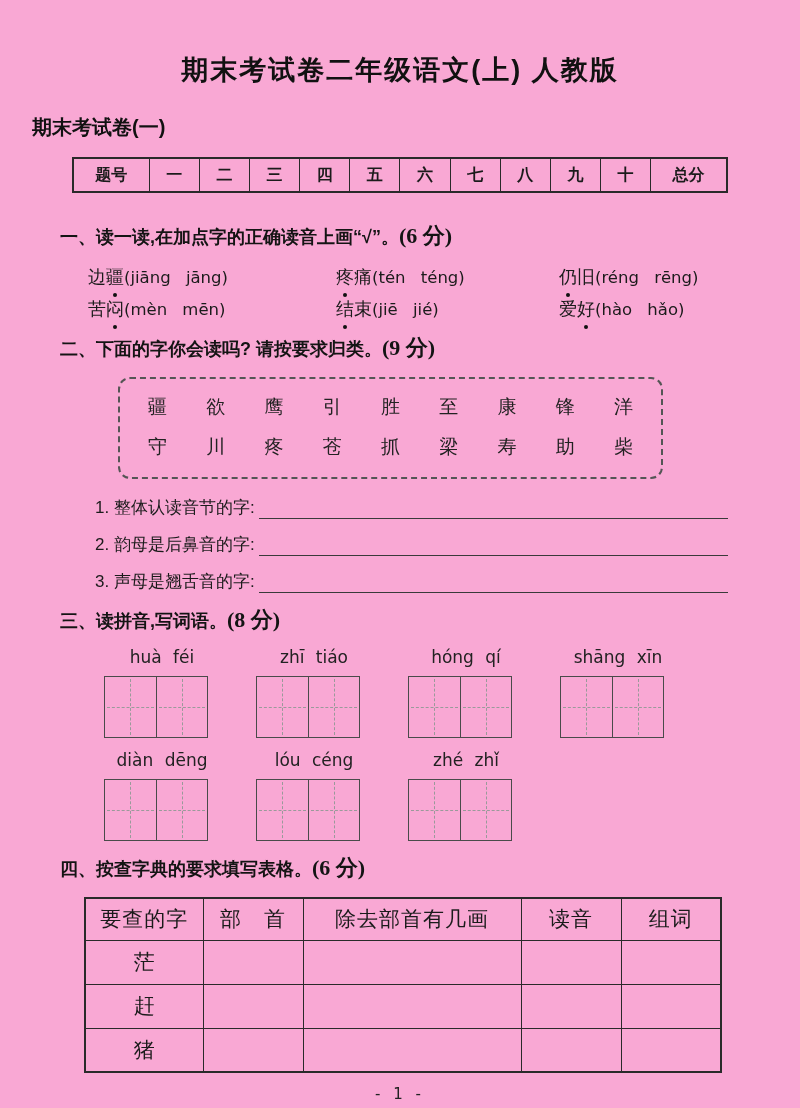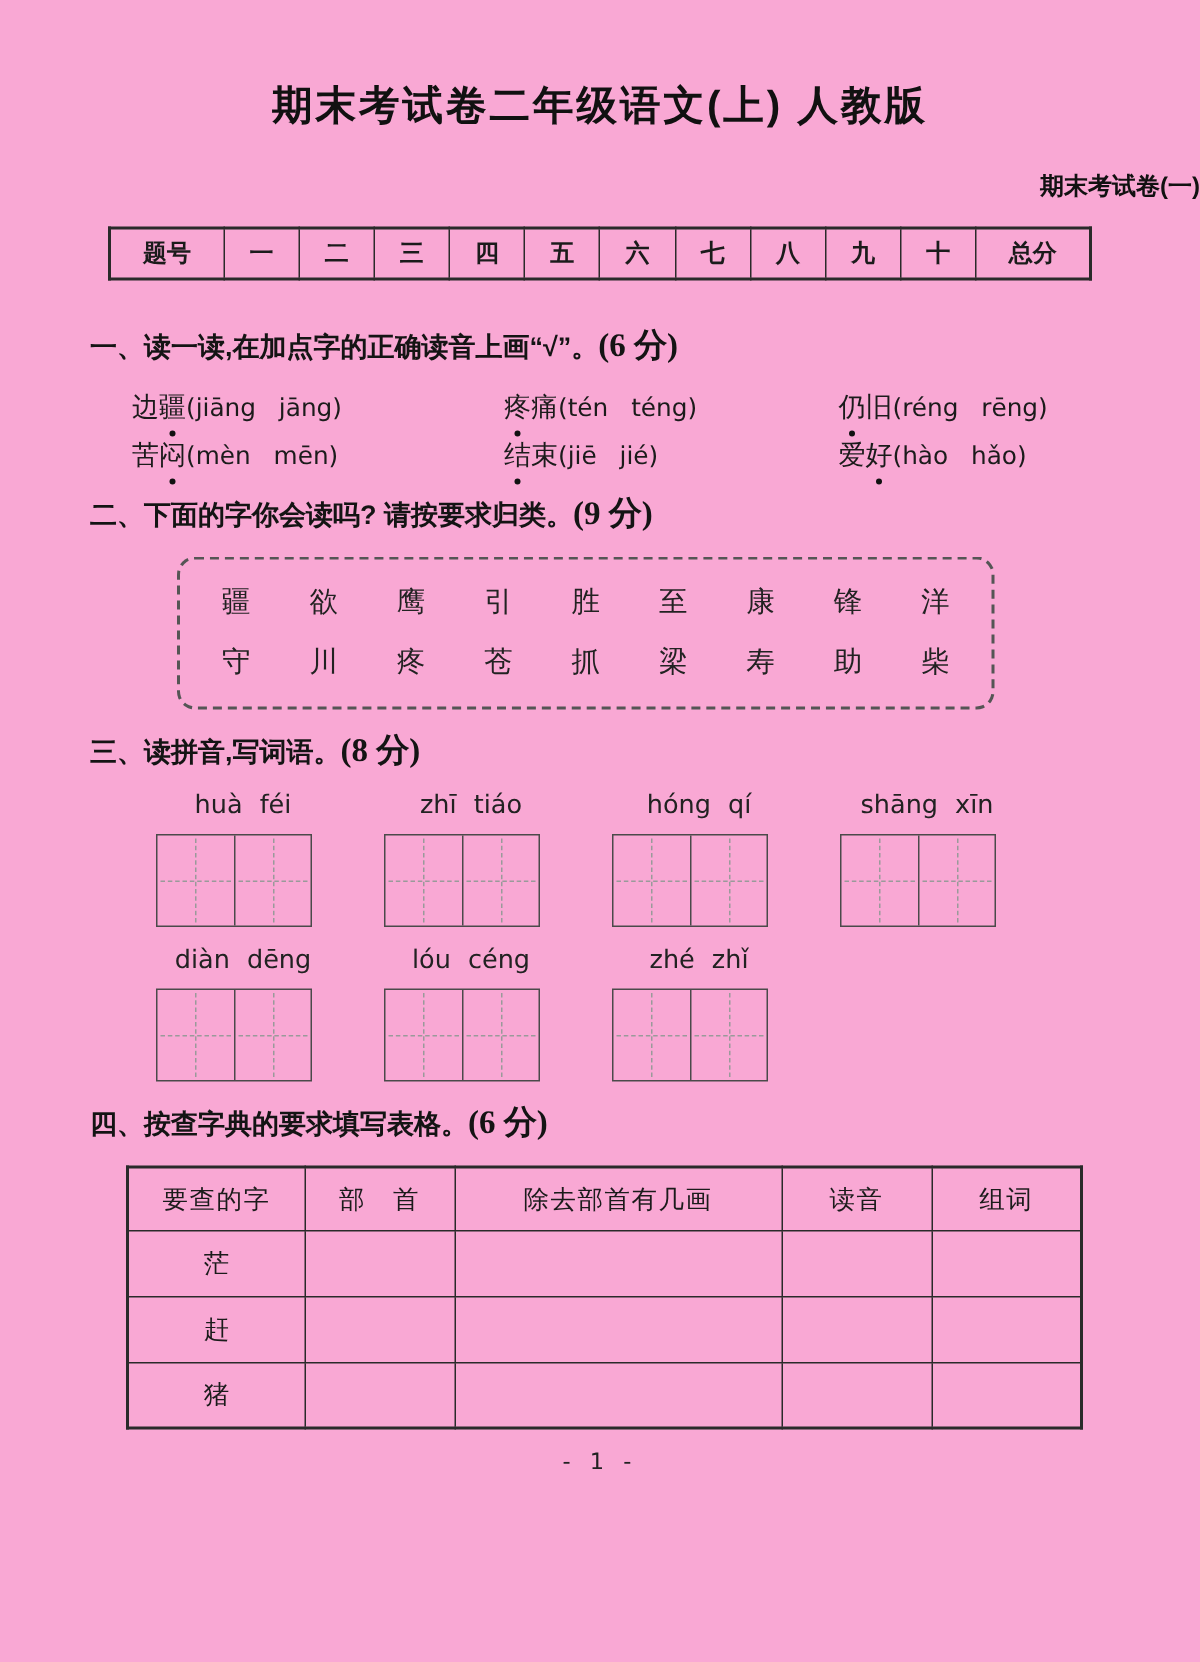--- a/index.html
+++ b/index.html
@@ -9,22 +9,22 @@
     background: #f9a8d4; color: #1b1b1b; overflow: hidden;
     font-family: "Liberation Sans", sans-serif;
   }
 
   
   .main-title {
     padding-top: 52px; text-align: center;
     font-size: 27px; font-weight: bold; letter-spacing: 2px; color: #111;
   }
   .sub-title {
-    margin-top: 26px; text-align: right;
-    font-size: 16px; font-weight: bold; color: #111;
+    margin-top: 26px; text-align: left;
+    font-size: 20px; font-weight: bold; color: #111; margin-left: 32px;
   }
 
   
   .score-table {
     border-collapse: collapse; table-layout: fixed;
     width: 656px; margin: 16px 0 0 72px;
     border: 2px solid #2a2a2a;
   }
   .score-table td {
     border: 1.5px solid #2a2a2a; height: 34px; text-align: center;
@@ -92,21 +92,21 @@
     border-top: 1px dashed #9a9a9a;
   }
 
   
   .dict-table {
     border-collapse: collapse; table-layout: fixed;
     width: 636px; margin: 14px 0 0 84px; border: 2px solid #2a2a2a;
   }
   .dict-table td {
     border: 1.5px solid #2a2a2a; text-align: center; padding: 0;
-    font-size: 17px; color: #1b1b1b;
+    font-size: 21px; color: #1b1b1b;
   }
   .dict-table .hdr td { height: 42px; font-family: "Liberation Serif", serif; letter-spacing: 1px; }
   .dict-table .data td { height: 44px; }
 
   .page-number {
     text-align: center; margin-top: 12px; font-size: 15px;
     font-family: "DejaVu Sans", sans-serif; color: #222; letter-spacing: 4px;
   }
 </style>
 </head>
@@ -181,20 +181,34 @@
       <span>疼</span>
       <span>苍</span>
       <span>抓</span>
       <span>梁</span>
       <span>寿</span>
       <span>助</span>
       <span>柴</span>
     </div>
   </div>
 
+  <div class="sub-questions">
+    <div class="sub-q">
+        <span>1. 整体认读音节的字:</span>
+        <span class="answer-line"></span>
+      </div>
+    <div class="sub-q">
+        <span>2. 韵母是后鼻音的字:</span>
+        <span class="answer-line"></span>
+      </div>
+    <div class="sub-q">
+        <span>3. 声母是翘舌音的字:</span>
+        <span class="answer-line"></span>
+      </div>
+  </div>
 
   <div class="sec-heading mt14"><span>三、读拼音,写词语。</span><span class="score-part">(8 分)</span></div>
 
   <div class="pinyin-row">
     <div>
       <div class="pinyin-label">huà féi</div>
       <div class="tian-box">
           <div class="tian-cell"></div>
           <div class="tian-cell"></div>
         </div>

